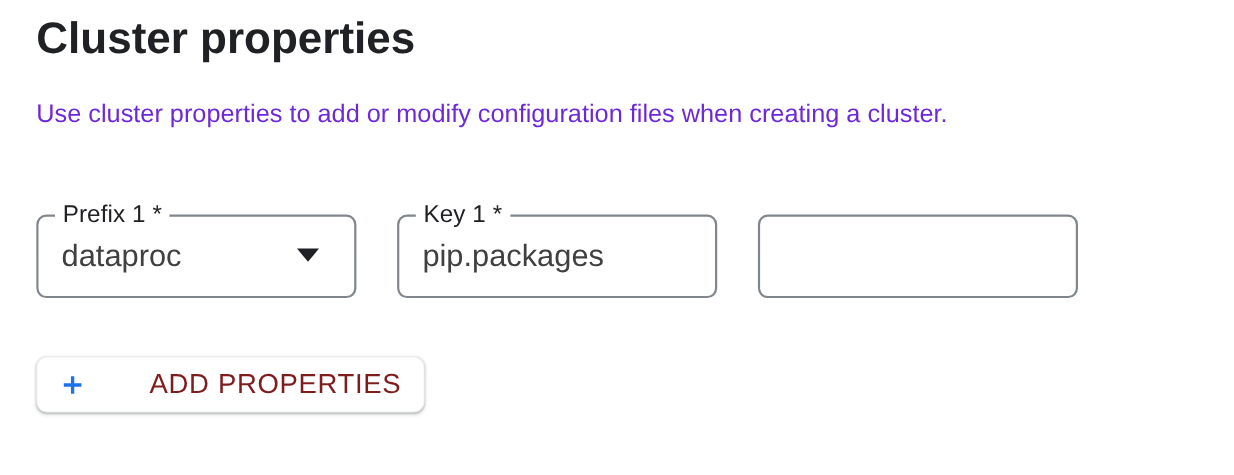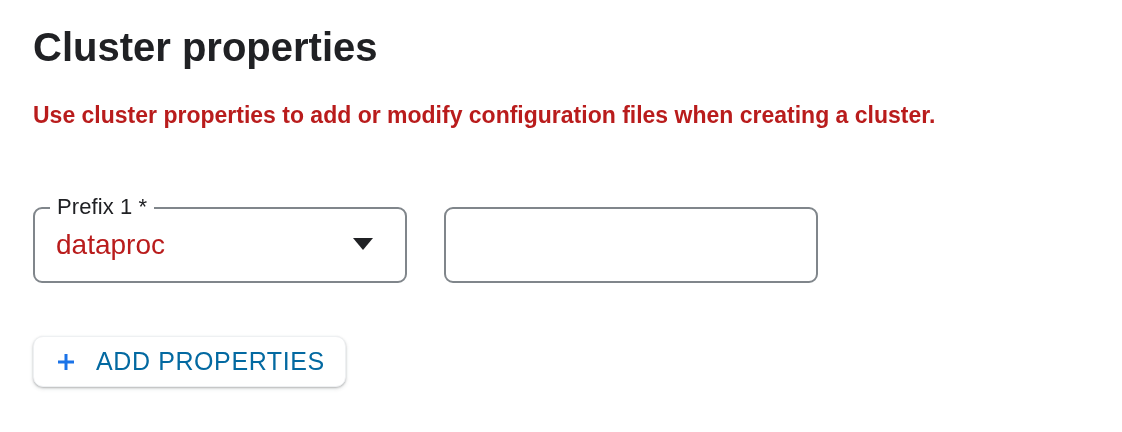--- a/index.html
+++ b/index.html
@@ -6,45 +6,45 @@
   html, body { margin: 0; padding: 0; }
   body {
     width: 1122px;
     height: 432px;
     background: #ffffff;
     font-family: "Liberation Sans", "DejaVu Sans", sans-serif;
     color: #202124;
     overflow: hidden;
   }
   .page {
-    padding: 24px 30px 0 33px;
+    padding: 12px 30px 0 33px;
   }
   h1.title {
     margin: 0;
     font-size: 40px;
     line-height: 46px;
     font-weight: 700;
     color: #202124;
     letter-spacing: 0;
   }
   p.description {
     margin: 30px 0 0 0;
     font-size: 23px;
     line-height: 30px;
-    font-weight: 700;
-    color: #b91c1c;
+    font-weight: 400;
+    color: #6d28d9;
   }
   .fields-row {
     margin-top: 77px;
     display: flex;
     gap: 37px;
   }
   .field {
     position: relative;
-    width: 374px;
+    width: 291px;
     height: 76px;
     border: 2px solid #80868b;
     border-radius: 9px;
     background: #ffffff;
     display: flex;
     align-items: center;
     padding-left: 21px;
     padding-right: 2px;
   }
   .field-label {
@@ -56,21 +56,21 @@
     font-size: 22px;
     line-height: 26px;
     font-weight: 500;
     color: #202124;
     letter-spacing: 0.1px;
     white-space: nowrap;
   }
   .field-value, .field-input {
     font-family: "Liberation Sans", "DejaVu Sans", sans-serif;
     font-size: 28px;
-    color: #b91c1c;
+    color: #404040;
     border: none;
     outline: none;
     background: transparent;
     padding: 0;
     margin: 0;
     width: 100%;
     white-space: nowrap;
     overflow: hidden;
   }
   .dropdown { cursor: pointer; }
@@ -99,22 +99,23 @@
     border: 1px solid #eef0f2;
     border-radius: 10px;
     box-shadow: 0 1px 2px rgba(60,64,67,0.30), 0 2px 4px rgba(60,64,67,0.12);
     cursor: pointer;
   }
   .add-btn-label {
     font-family: "Liberation Sans", "DejaVu Sans", sans-serif;
     font-size: 25px;
     font-weight: 500;
     letter-spacing: 0.6px;
-    color: #0369a1;
+    color: #7f1d1d;
     white-space: nowrap;
+    margin-left: 40px;
   }
   .plus-icon-wrap {
     display: inline-flex;
     align-items: center;
   }
 </style>
 </head>
 <body>
 
 <div class="page">
@@ -124,20 +125,24 @@
   <p class="description">Use cluster properties to add or modify configuration files when creating a cluster.</p>
 
   <div class="fields-row">
 
     <div class="field dropdown" role="button">
       <span class="field-label">Prefix 1 *</span>
       <span class="field-value">dataproc</span>
       <span class="dropdown-arrow"></span>
     </div>
 
+    <div class="field">
+      <span class="field-label">Key 1 *</span>
+      <input class="field-input" type="text" value="pip.packages" style="">
+    </div>
 
     <div class="field">
     </div>
 
   </div>
 
   <button class="add-btn">
     <span class="plus-icon-wrap">
       <svg width="24" height="24" viewBox="0 0 24 24" aria-hidden="true">
         <path d="M12 4 V20 M4 12 H20" stroke="#1a73e8" stroke-width="3" fill="none"></path>

